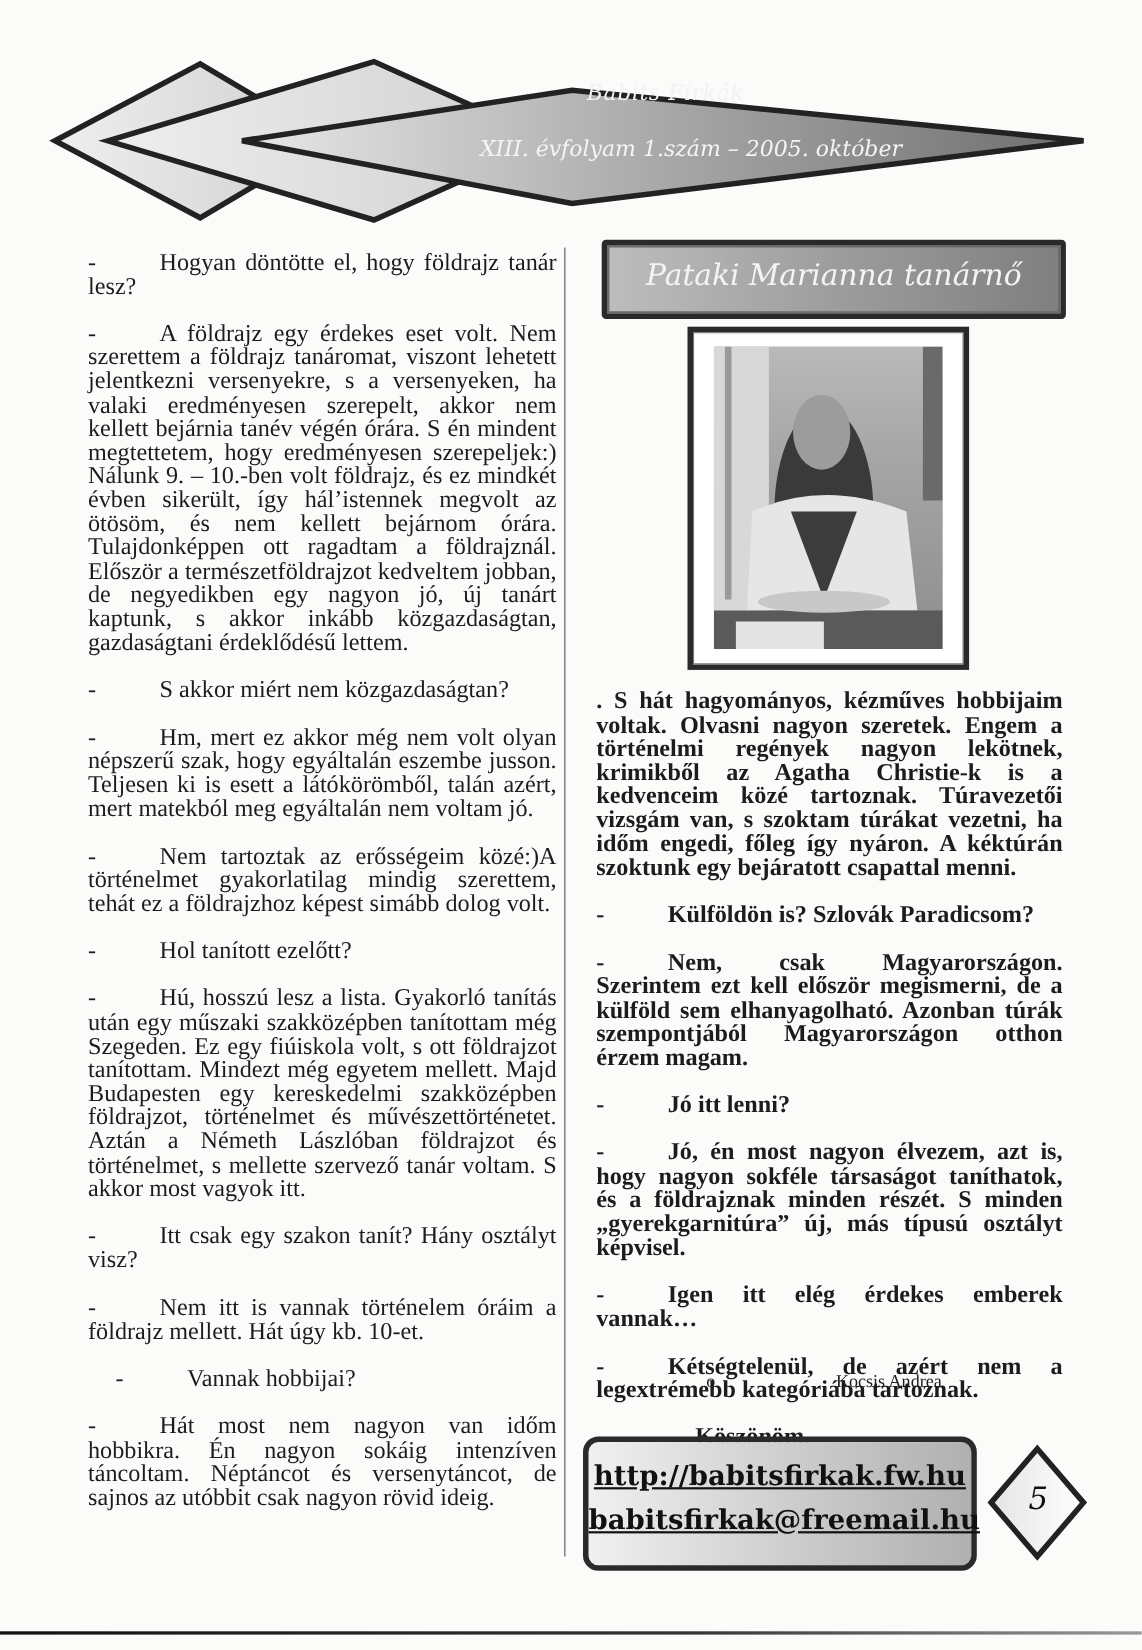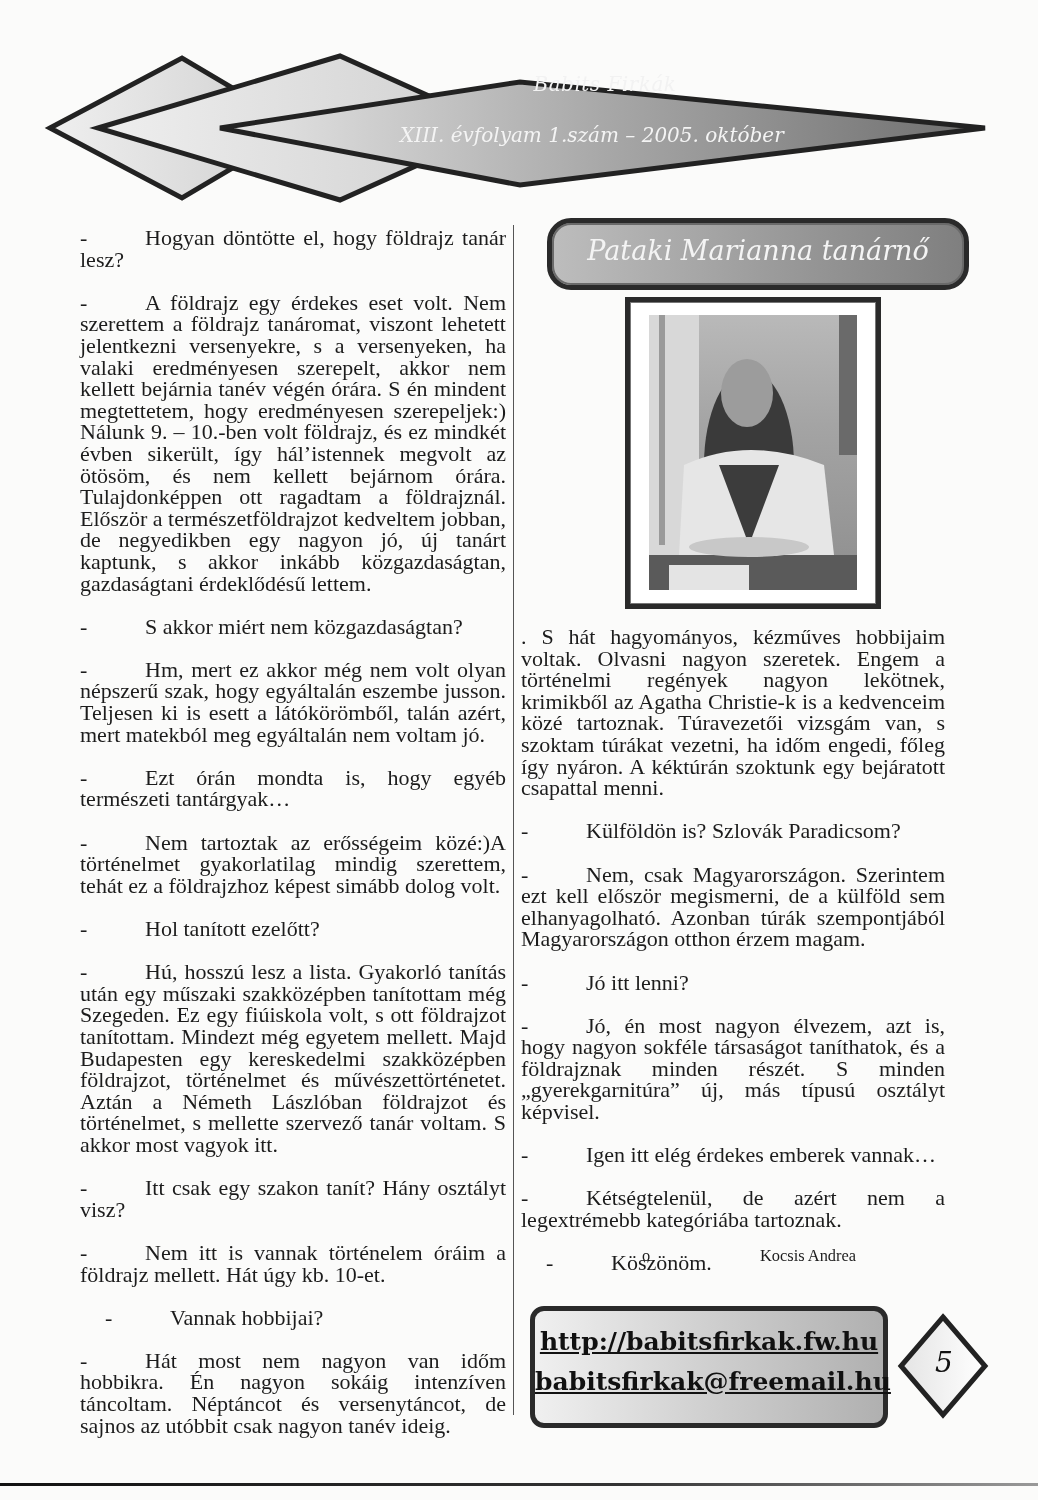--- a/index.html
+++ b/index.html
@@ -2,31 +2,31 @@
 <html><head>
 <meta charset="utf-8">
 <style>
   html,body{margin:0;padding:0;}
   body{width:1038px;height:1500px;background:#fbfbfa;position:relative;overflow:hidden;
        font-family:"Liberation Serif","DejaVu Serif",serif;color:#1c1c1c;}
   .banner{position:absolute;left:0;top:0;width:1038px;height:215px;}
   .banner svg{position:absolute;left:0;top:0;}
   .banner-title{position:absolute;left:505px;top:72px;width:200px;text-align:center;
        font-family:"DejaVu Serif",serif;font-style:italic;font-size:20px;color:#f2f2f2;letter-spacing:0.5px;}
-  .banner-sub{position:absolute;left:400px;top:123px;width:420px;text-align:left;
+  .banner-sub{position:absolute;left:400px;top:123px;width:420px;text-align:right;
        font-family:"DejaVu Serif",serif;font-style:italic;font-size:20px;color:#f4f4f4;}
   .col{position:absolute;font-size:22px;line-height:21.6px;text-align:justify;}
   .col-left{left:80px;top:227px;width:426px;}
-  .col-right{left:521px;top:626px;width:424px;}
+  .col-right{left:542px;top:626px;width:424px;font-weight:bold;}
   .divider{position:absolute;left:513px;top:225px;width:1px;height:1190px;background:#555;}
   .p{margin:0 0 21.6px 0;}
   .q{margin:0 0 21.6px 0;}
   .dash{display:inline-block;width:65px;}
   .dash-indent{display:inline-block;width:25px;}
-  .name-box{position:absolute;left:547px;top:218px;width:412px;height:62px;border-radius:24px;
+  .name-box{position:absolute;left:547px;top:218px;width:412px;height:62px;border-radius:4px;
        border:5px solid #2a2a2a;background:linear-gradient(90deg,#bdbdbd,#9a9a9a 55%,#7f7f7f);
        box-shadow:inset 0 0 0 2px #6a6a6a;}
   .name-text{position:absolute;left:0;top:12px;width:100%;text-align:center;
        font-family:"DejaVu Serif",serif;font-style:italic;font-size:27px;color:#f4f4f4;}
   .photo-frame{position:absolute;left:625px;top:297px;width:246px;height:302px;
        border:5px solid #2a2a2a;background:#fff;box-shadow:inset 0 0 0 1px #777;}
   .photo{position:absolute;left:19px;top:13px;width:208px;height:275px;
        background:linear-gradient(180deg,#b9b9b9 0%,#a4a4a4 40%,#8e8e8e 100%);overflow:hidden;}
   .sig{position:absolute;left:542px;top:1246px;font-size:16.4px;}
   .sig-bullet{position:absolute;left:100px;top:0;}
@@ -65,28 +65,27 @@
   <div class="banner-sub">XIII. évfolyam 1.szám – 2005. október</div>
 </div>
 
 <div class="divider"></div>
 
 <div class="col col-left" id="left-col">
     <p class="q"><span class="dash">-</span><span>Hogyan döntötte el, hogy földrajz tanár lesz?</span></p>
     <p class="p"><span class="dash">-</span><span>A földrajz egy érdekes eset volt. Nem szerettem a földrajz tanáromat, viszont lehetett jelentkezni versenyekre, s a versenyeken, ha valaki eredményesen szerepelt, akkor nem kellett bejárnia tanév végén órára. S én mindent megtettetem, hogy eredményesen szerepeljek:) Nálunk 9. – 10.-ben volt földrajz, és ez mindkét évben sikerült, így hál’istennek megvolt az ötösöm, és nem kellett bejárnom órára. Tulajdonképpen ott ragadtam a földrajznál. Először a természetföldrajzot kedveltem jobban, de negyedikben egy nagyon jó, új tanárt kaptunk, s akkor inkább közgazdaságtan, gazdaságtani érdeklődésű lettem.</span></p>
     <p class="q"><span class="dash">-</span><span>S akkor miért nem közgazdaságtan?</span></p>
     <p class="p"><span class="dash">-</span><span>Hm, mert ez akkor még nem volt olyan népszerű szak, hogy egyáltalán eszembe jusson. Teljesen ki is esett a látókörömből, talán azért, mert matekból meg egyáltalán nem voltam jó.</span></p>
-    <p class="p"><span class="dash">-</span><span>Ezt órán mondta is, hogy egyéb természeti tantárgyak…</span></p>
     <p class="p"><span class="dash">-</span><span>Nem tartoztak az erősségeim közé:)A történelmet gyakorlatilag mindig szerettem, tehát ez a földrajzhoz képest simább dolog volt.</span></p>
     <p class="q"><span class="dash">-</span><span>Hol tanított ezelőtt?</span></p>
     <p class="p"><span class="dash">-</span><span>Hú, hosszú lesz a lista. Gyakorló tanítás után egy műszaki szakközépben tanítottam még Szegeden. Ez egy fiúiskola volt, s ott földrajzot tanítottam. Mindezt még egyetem mellett. Majd Budapesten egy kereskedelmi szakközépben földrajzot, történelmet és művészettörténetet. Aztán a Németh Lászlóban földrajzot és történelmet, s mellette szervező tanár voltam. S akkor most vagyok itt.</span></p>
     <p class="q"><span class="dash">-</span><span>Itt csak egy szakon tanít? Hány osztályt visz?</span></p>
     <p class="p"><span class="dash">-</span><span>Nem itt is vannak történelem óráim a földrajz mellett. Hát úgy kb. 10-et.</span></p>
     <p class="q"><span class="dash-indent"></span><span class="dash">-</span><span>Vannak hobbijai?</span></p>
-    <p class="p"><span class="dash">-</span><span>Hát most nem nagyon van időm hobbikra. Én nagyon sokáig intenzíven táncoltam. Néptáncot és versenytáncot, de sajnos az utóbbit csak nagyon tanév ideig.</span></p>
+    <p class="p"><span class="dash">-</span><span>Hát most nem nagyon van időm hobbikra. Én nagyon sokáig intenzíven táncoltam. Néptáncot és versenytáncot, de sajnos az utóbbit csak nagyon rövid ideig.</span></p>
   </div>
 
 <div class="name-box">
   <div class="name-text">Pataki Marianna tanárnő</div>
 </div>
 
 <div class="photo-frame">
   <div class="photo">
     <svg width="208" height="275">
       <rect x="0" y="0" width="50" height="275" fill="#d8d8d8"></rect>

